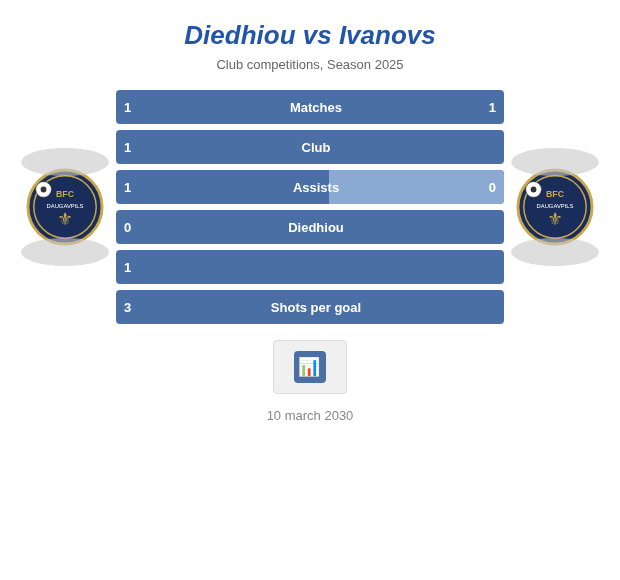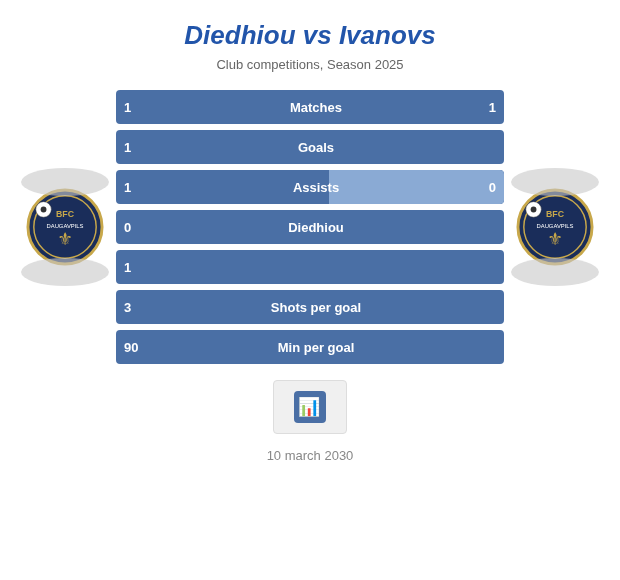--- a/index.html
+++ b/index.html
@@ -216,21 +216,21 @@
       <div class="stat-bar full">
         <span class="val-left">1</span>
         <span class="stat-label">Matches</span>
         <span class="val-right">1</span>
       </div>
     </div>
 
     <div class="stat-row">
       <div class="stat-bar full">
         <span class="val-left">1</span>
-        <span class="stat-label">Goals</span>
+        <span class="stat-label">Club</span>
       </div>
     </div>
 
     <div class="stat-row">
       <div class="stat-bar assists-bar">
         <div class="assists-right-fill"></div>
         <span class="val-left">1</span>
         <span class="stat-label">Assists</span>
         <span class="val-right">0</span>
       </div>
@@ -249,26 +249,20 @@
       </div>
     </div>
 
     <div class="stat-row">
       <div class="stat-bar full">
         <span class="val-left">3</span>
         <span class="stat-label">Shots per goal</span>
       </div>
     </div>
 
-    <div class="stat-row">
-      <div class="stat-bar full">
-        <span class="val-left">90</span>
-        <span class="stat-label">Min per goal</span>
-      </div>
-    </div>
 
   </div>
 
   <div class="logo-wrapper">
     <div class="ellipse-top"></div>
     <svg class="bfc-logo" viewBox="0 0 80 80" xmlns="http://www.w3.org/2000/svg">
       <circle cx="40" cy="40" r="38" fill="#1a2d5a" stroke="#c8a84b" stroke-width="3"></circle>
       <circle cx="40" cy="40" r="32" fill="#1a2d5a" stroke="#c8a84b" stroke-width="1.5"></circle>
       <text x="40" y="30" text-anchor="middle" fill="#c8a84b" font-size="9" font-weight="bold" font-family="Arial">BFC</text>
       <text x="40" y="41" text-anchor="middle" fill="#ffffff" font-size="6" font-family="Arial">DAUGAVPILS</text>

